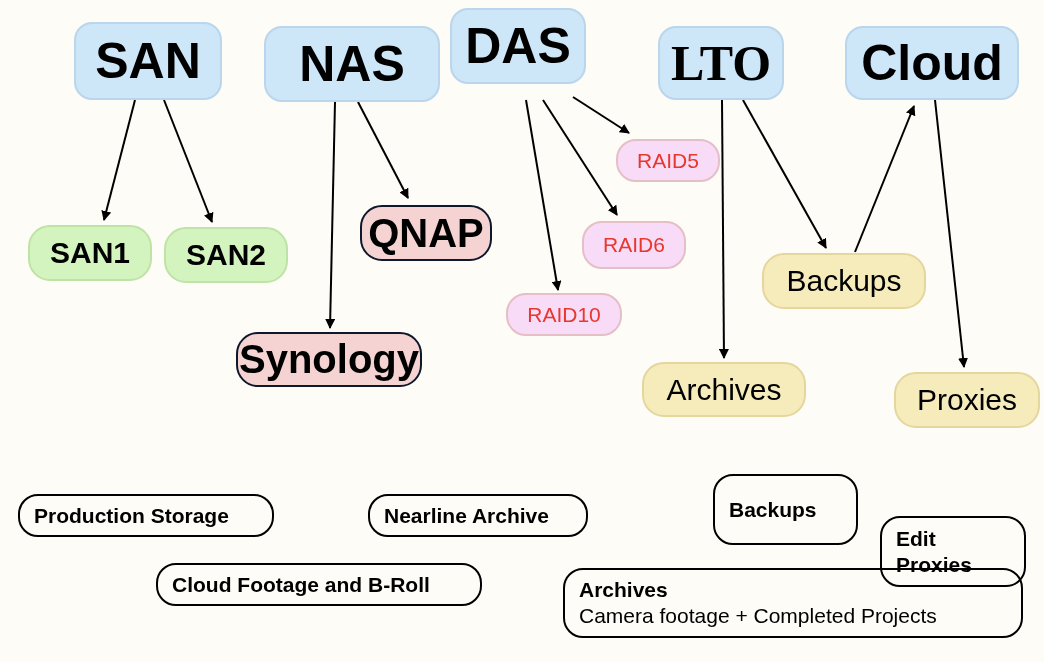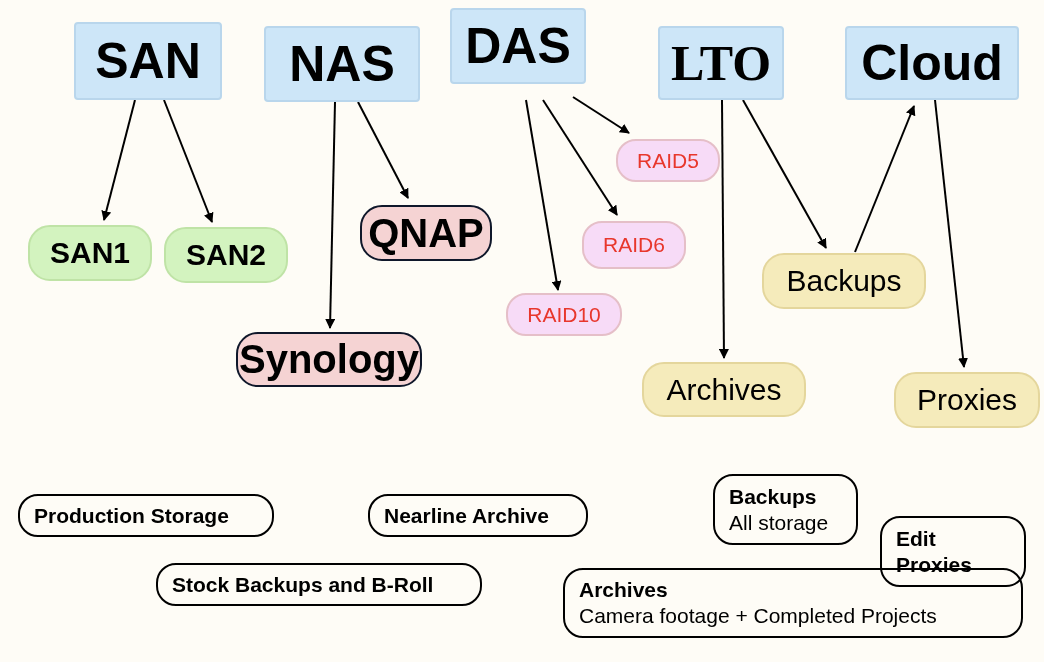--- a/index.html
+++ b/index.html
@@ -8,21 +8,21 @@
       background: #fefcf6;
       position: relative; overflow: hidden;
       font-family: "Liberation Sans", sans-serif;
     }
     svg.edges { position: absolute; left: 0; top: 0; width: 1044px; height: 662px; }
     .node {
       position: absolute; box-sizing: border-box;
       display: flex; align-items: center; justify-content: center;
       font-weight: bold; color: #000; white-space: nowrap;
     }
-    .root { background: #cde6f8; border: 2px solid #b9d6ec; border-radius: 4px; font-size: 50px; }
+    .root { background: #cde6f8; border: 2px solid #b9d6ec; border-radius: 18px; font-size: 50px; }
     .green { background: #d3f3bf; border: 2px solid #bfe3a6; border-radius: 22px; font-size: 30px; }
     .red { background: #f5d3d3; border: 2px solid #0f172a; border-radius: 22px; font-size: 40px; }
     .pink { background: #f7dbf7; border: 2px solid #e5bfc8; border-radius: 20px; font-size: 21px; font-weight: normal; color: #e8372c; }
     .yellow { background: #f5ebbb; border: 2px solid #e4d69c; border-radius: 22px; font-size: 30px; font-weight: normal; }
     .legend {
       position: absolute; box-sizing: border-box;
       border: 2px solid #000; border-radius: 20px;
       background: transparent; color: #000;
       font-size: 21px; line-height: 26px;
       display: flex; flex-direction: column; justify-content: center;
@@ -49,21 +49,21 @@
     <line x1="543" y1="100" x2="617" y2="215" marker-end="url(#ah)"></line>
     <line x1="573" y1="97" x2="629" y2="133" marker-end="url(#ah)"></line>
     <line x1="722" y1="100" x2="724" y2="358" marker-end="url(#ah)"></line>
     <line x1="743" y1="100" x2="826" y2="248" marker-end="url(#ah)"></line>
     <line x1="855" y1="252" x2="914" y2="106" marker-end="url(#ah)"></line>
     <line x1="935" y1="100" x2="964" y2="367" marker-end="url(#ah)"></line>
   </g>
 </svg>
 
 <div class="node root" style="left:74px;top:22px;width:148px;height:78px;">SAN</div>
-<div class="node root" style="left:264px;top:26px;width:156px;height:76px;">NAS</div>
+<div class="node root" style="left:264px;top:26px;width:176px;height:76px;">NAS</div>
 <div class="node root" style="left:450px;top:8px;width:136px;height:76px;">DAS</div>
 <div class="node root" style="left:658px;top:26px;width:126px;height:74px;font-family:Liberation Serif, serif;">LTO</div>
 <div class="node root" style="left:845px;top:26px;width:174px;height:74px;">Cloud</div>
 
 <div class="node green" style="left:28px;top:225px;width:124px;height:56px;">SAN1</div>
 <div class="node green" style="left:164px;top:227px;width:124px;height:56px;">SAN2</div>
 <div class="node red" style="left:360px;top:205px;width:132px;height:56px;">QNAP</div>
 <div class="node red" style="left:236px;top:332px;width:186px;height:55px;">Synology</div>
 <div class="node pink" style="left:616px;top:139px;width:104px;height:43px;">RAID5</div>
 <div class="node pink" style="left:582px;top:221px;width:104px;height:48px;">RAID6</div>
@@ -72,25 +72,24 @@
 <div class="node yellow" style="left:642px;top:362px;width:164px;height:55px;">Archives</div>
 <div class="node yellow" style="left:894px;top:372px;width:146px;height:56px;">Proxies</div>
 
 <div class="legend" style="left:18px;top:494px;width:256px;height:43px;">
   <span class="t">Production Storage</span>
 </div>
 <div class="legend" style="left:368px;top:494px;width:220px;height:43px;">
   <span class="t">Nearline Archive</span>
 </div>
 <div class="legend" style="left:156px;top:563px;width:326px;height:43px;">
-  <span class="t">Stock Backups and B-Roll</span>
+  <span class="t">Cloud Footage and B-Roll</span>
 </div>
 <div class="legend" style="left:713px;top:474px;width:145px;height:71px;">
   <span class="t">Backups</span>
-  <span class="s">All storage</span>
 </div>
 <div class="legend" style="left:880px;top:472px;width:146px;height:71px;margin-top:44px;">
   <span class="t" style="white-space:normal;width:90px;">Edit Proxies</span>
 </div>
 <div class="legend" style="left:563px;top:568px;width:460px;height:70px;">
   <span class="t">Archives</span>
   <span class="s">Camera footage + Completed Projects</span>
 </div>
 
 </body></html>

